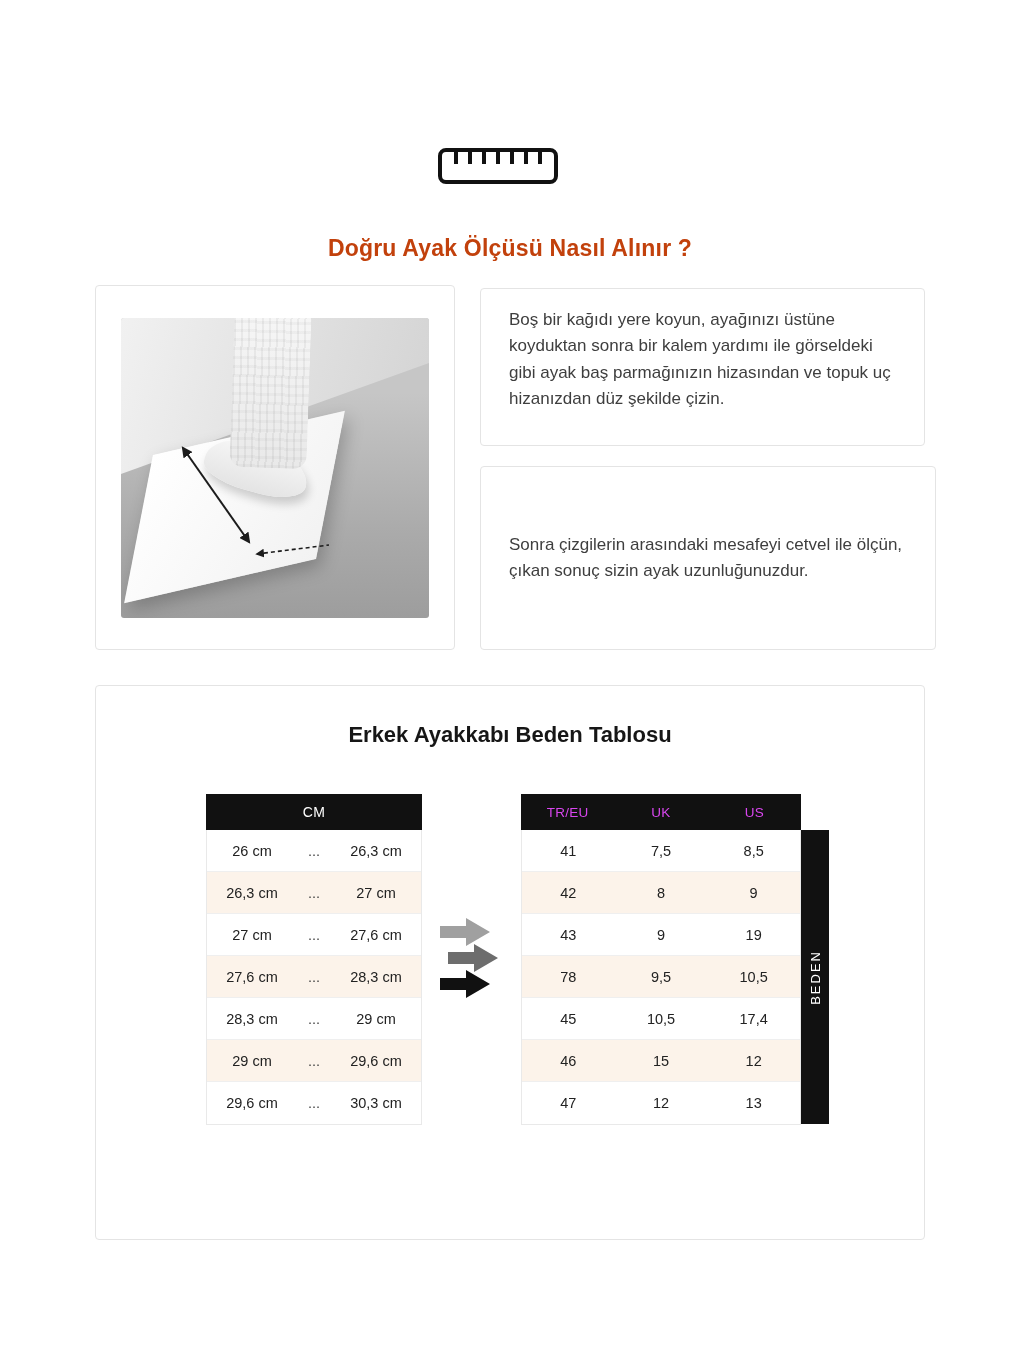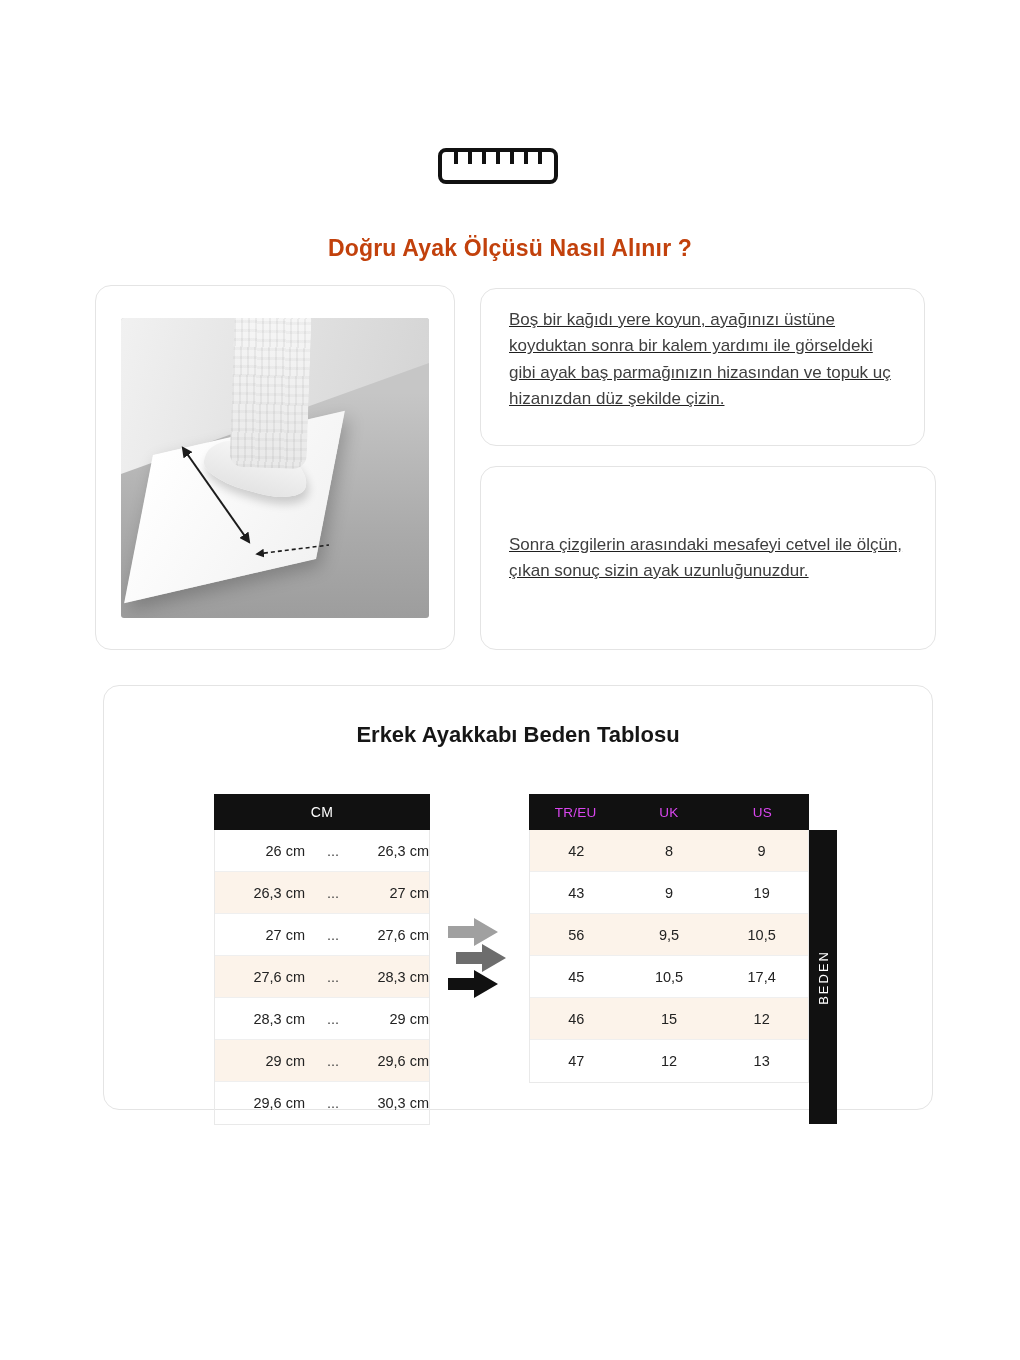--- a/index.html
+++ b/index.html
@@ -15,21 +15,21 @@
 
   
   .page-heading {
     left:0; top:220px; width:1020px; text-align:center;
     font-size:23px; font-weight:bold; color:#c2410c; letter-spacing:0.2px;
   }
 
   
   .card {
     position:absolute; background:#fff;
-    border:1px solid #e4e4e4; border-radius:16px; box-sizing:border-box;text-decoration:underline;
+    border:1px solid #e4e4e4; border-radius:4px; box-sizing:border-box;
   }
   .photo-card { left:95px; top:285px; width:360px; height:365px; }
   .info-card-1 { left:480px; top:288px; width:445px; height:158px; }
   .info-card-2 { left:480px; top:466px; width:456px; height:184px; display:flex; align-items:center; }
   .info-text {
     font-size:17px; line-height:1.55; color:#3e3e3e;
     padding:18px 28px; margin:0;
   }
 
   
@@ -60,37 +60,37 @@
   .ph-foot {
     position:absolute; left:27%; top:42%; width:34%; height:16%;
     background:linear-gradient(180deg,#f7f7f7,#e4e4e4);
     border-radius:50% 55% 50% 50% / 65% 70% 45% 40%;
     transform:rotate(16deg);
     box-shadow:4px 6px 10px rgba(0,0,0,0.18);
   }
   .ph-measure { position:absolute; inset:0; }
 
   
-  .size-card { left:95px; top:685px; width:830px; height:425px;margin-left:8px; }
+  .size-card { left:95px; top:685px; width:830px; height:555px; }
   .size-title {
     position:absolute; left:0; top:36px; width:100%; text-align:center;
     font-size:22px; font-weight:bold; color:#161616;
   }
 
   .table-header {
     background:#111111; color:#ffffff; height:36px;
     display:flex; align-items:center; justify-content:center;
     font-size:14px; letter-spacing:0.3px;
   }
   .table-body { border:1px solid #e9e9e9; border-top:none; box-sizing:border-box; }
 
   .cm-table { position:absolute; left:110px; top:108px; width:216px; }
   .cm-row {
     display:grid; grid-template-columns:1fr 34px 1fr; height:42px;
-    align-items:center; text-align:right; font-size:14.5px; color:#222;
+    align-items:center; text-align:center; font-size:14.5px; color:#222;
     border-bottom:1px solid #efefef; box-sizing:border-box;
   }
   .cm-row:last-child { border-bottom:none; }
   .dots { color:#444; }
 
   .sz-table { position:absolute; left:425px; top:108px; width:280px; }
   .sz-header {
     display:grid; grid-template-columns:repeat(3,1fr); background:#111111; color:#d946ef;
     height:36px; align-items:center; text-align:center; font-size:13.5px; letter-spacing:0.3px;
   }
@@ -210,32 +210,37 @@
     </svg>
   </div>
 
   <div class="sz-table">
     <div class="sz-header">
       <span>TR/EU</span>
       <span>UK</span>
       <span>US</span>
     </div>
     <div class="table-body">
+      <div class="sz-row">
+        <span>41</span>
+        <span>7,5</span>
+        <span>8,5</span>
+      </div>
       <div class="sz-row shaded">
         <span>42</span>
         <span>8</span>
         <span>9</span>
       </div>
       <div class="sz-row">
         <span>43</span>
         <span>9</span>
         <span>19</span>
       </div>
       <div class="sz-row shaded">
-        <span>56</span>
+        <span>78</span>
         <span>9,5</span>
         <span>10,5</span>
       </div>
       <div class="sz-row">
         <span>45</span>
         <span>10,5</span>
         <span>17,4</span>
       </div>
       <div class="sz-row shaded">
         <span>46</span>

